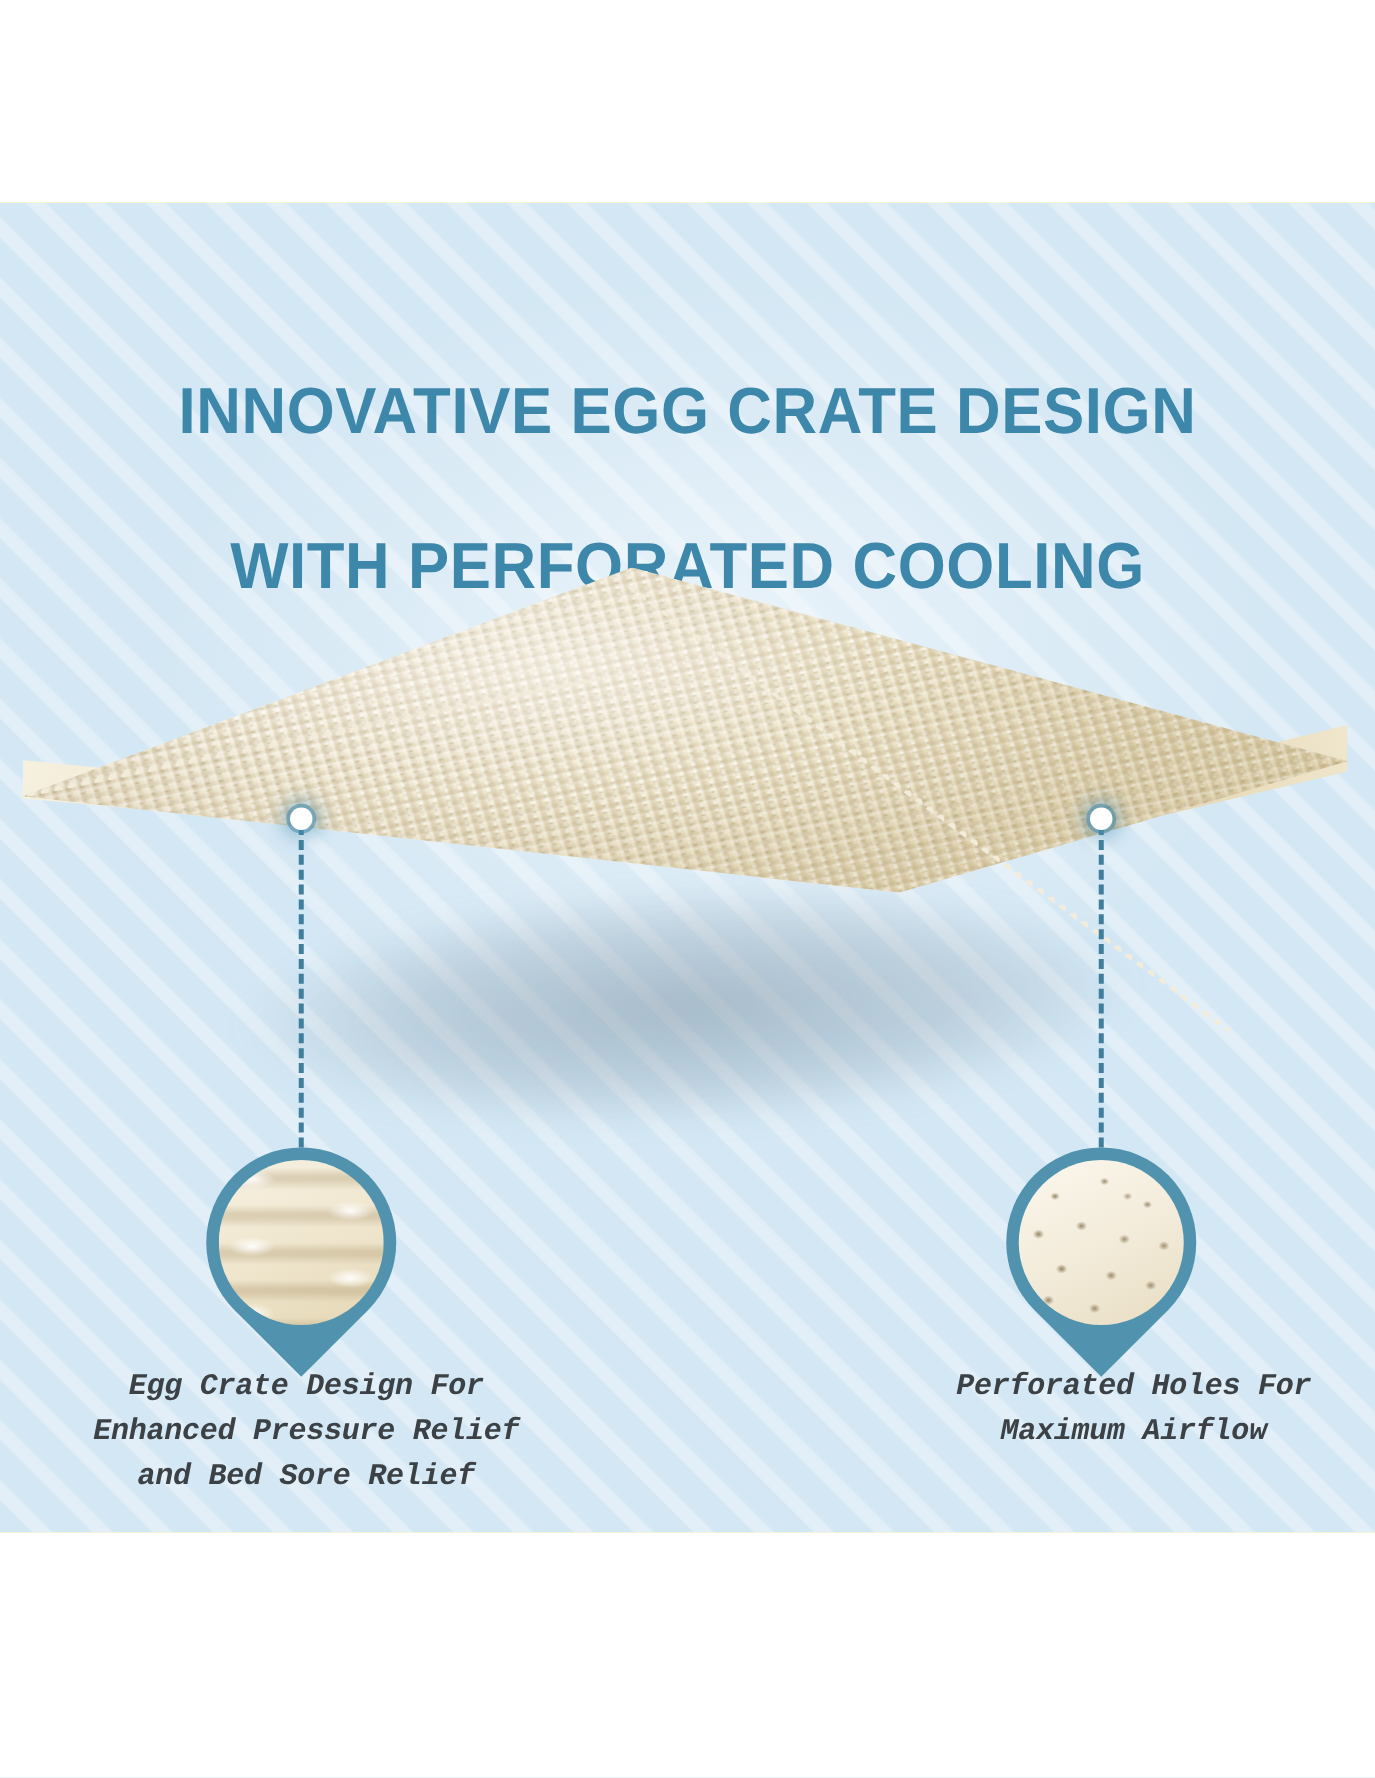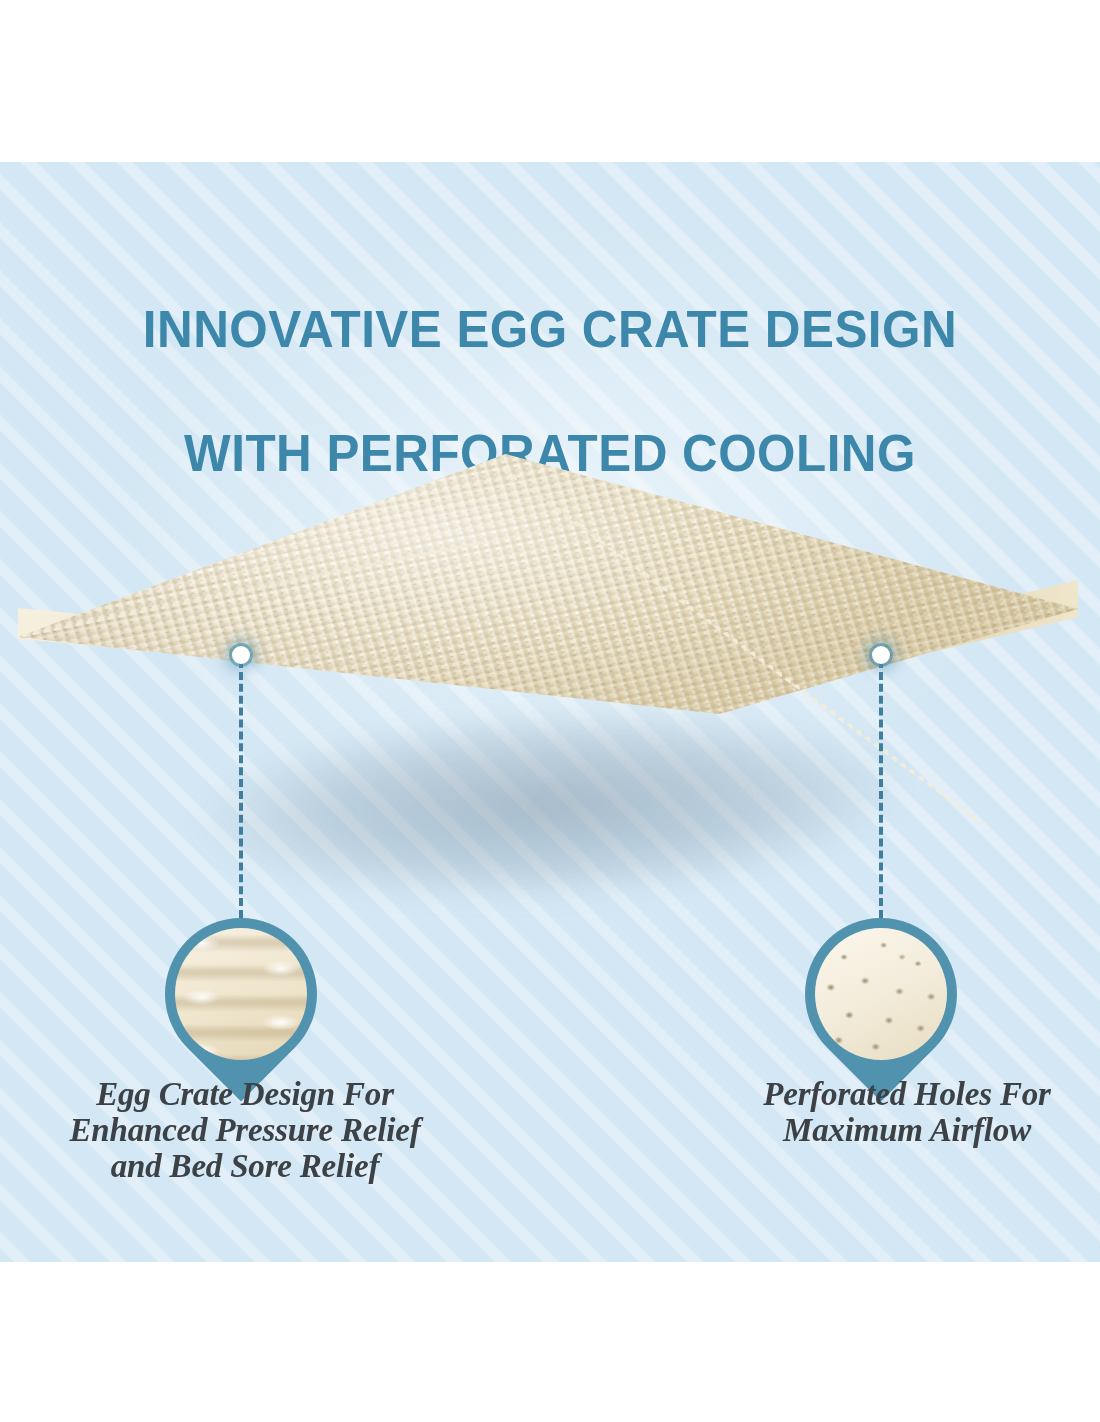--- a/index.html
+++ b/index.html
@@ -3,21 +3,21 @@
 <meta charset="utf-8">
 <style>
   html, body {
     margin: 0;
     padding: 0;
     background: #ffffff;
   }
   #canvas {
     position: relative;
     width: 1100px;
-    height: 1422px;
+    height: 1226px;
     overflow: hidden;
     background: #fde047;
     font-family: "Liberation Sans", sans-serif;
   }
 
   
   .bg-band {
     position: absolute;
     left: 0;
     width: 1100px;
@@ -260,27 +260,28 @@
       radial-gradient(ellipse 6px 5px at 18% 85%, rgba(124,106,69,0.76) 0%, rgba(124,106,69,0.0) 75%),
       radial-gradient(ellipse 6px 5px at 46% 90%, rgba(124,106,69,0.70) 0%, rgba(124,106,69,0.0) 75%),
       radial-gradient(ellipse 5px 4px at 66% 22%, rgba(124,106,69,0.60) 0%, rgba(124,106,69,0.0) 75%);
   }
 
   
   .caption {
     position: absolute;
     text-align: center;
     color: #3b4145;
-    font-family: Liberation Serif, serif;
+    font-family: Liberation Mono, monospace;
     font-weight: 700;
     font-style: italic;
-    font-size: 33px;
+    font-size: 24px;
     line-height: 36px;
     letter-spacing: -0.2px;
     white-space: pre-line;
+    margin-top: 16px;
   }
   #caption-left  { left: 20px;  top: 1076px; width: 450px; }
   #caption-right { left: 687px; top: 1076px; width: 440px; }
 </style>
 </head>
 <body>
 
 <div id="canvas">
 
   <div id="bg-blue" class="bg-band"></div>

